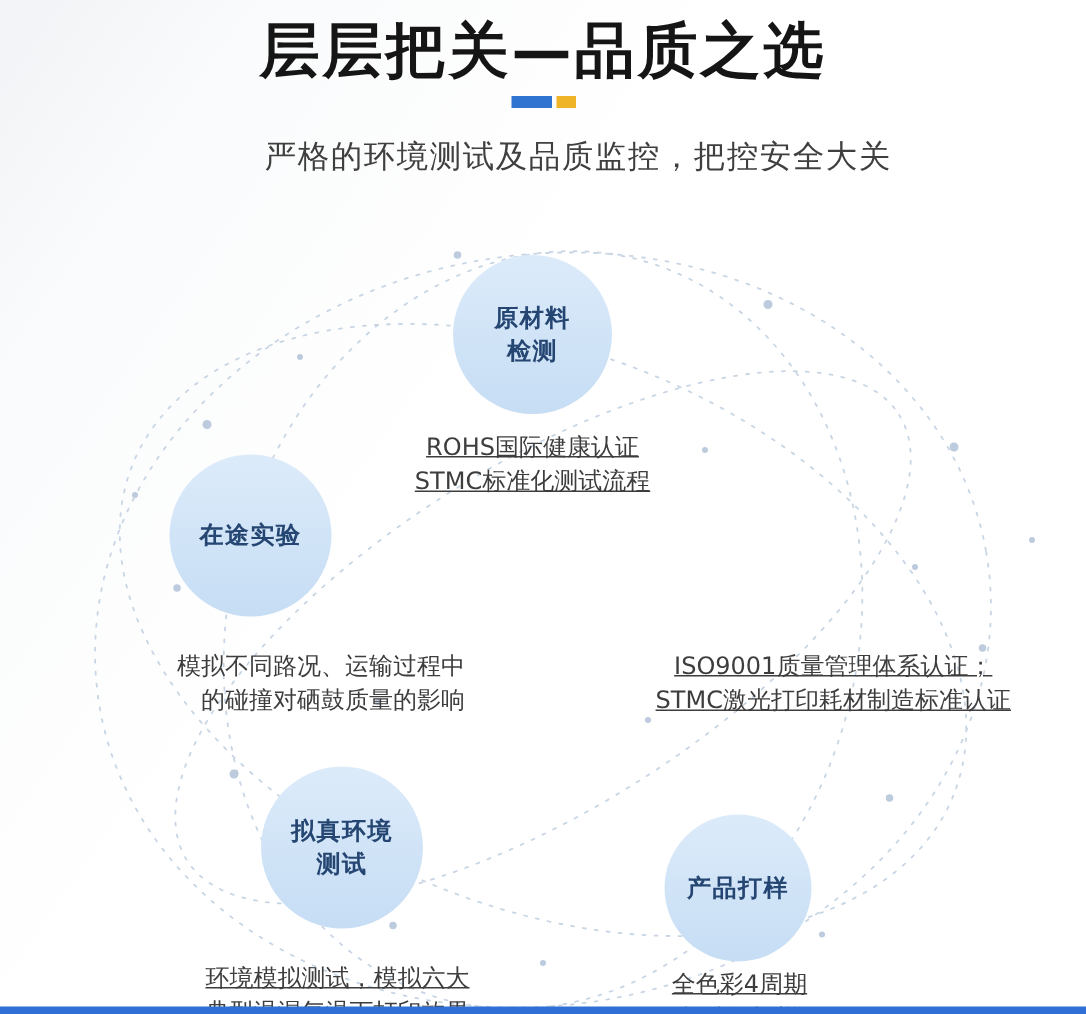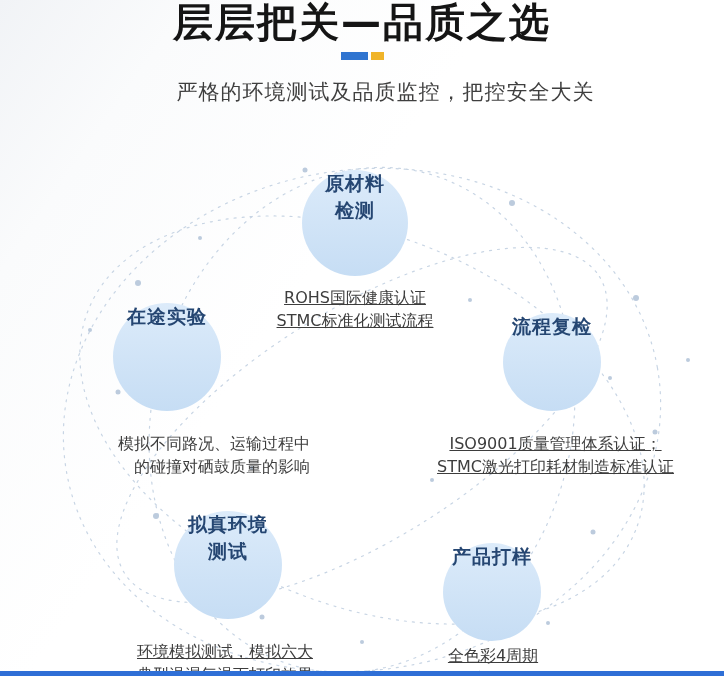--- a/index.html
+++ b/index.html
@@ -6,37 +6,37 @@
   body{font-family:"DejaVu Sans","Liberation Sans",sans-serif;}
   .stage{
     position:relative;width:724px;height:676px;margin:0 auto;overflow:hidden;
     background:linear-gradient(125deg,#f1f3f6 0%,#fafbfc 16%,#ffffff 42%);
   }
   
   .orbits{position:absolute;left:0;top:0;width:724px;height:676px;z-index:0;}
   
   .hdr{position:absolute;left:0;top:0;width:724px;text-align:center;z-index:2;}
   .title{
-    margin:0;font-size:40px;line-height:1.1;font-weight:800;
+    margin:0;padding-top:12px;font-size:40px;line-height:1.1;font-weight:800;
     color:#151515;letter-spacing:2px;
   }
   .title-bars{margin:8px auto 0;width:46px;height:8px;display:flex;gap:3px;justify-content:center;}
   .bar{display:inline-block;height:8px;}
   .bar.blue{width:27px;background:#2f74d0;}
   .bar.yellow{width:13px;background:#f0b429;}
   .subtitle{
     margin:18px 0 0;font-size:21px;color:#3f3f3f;letter-spacing:1px;font-weight:400;padding-left:47px;
   }
   
   .node{position:absolute;z-index:3;}
   .circle{
     border-radius:50%;
     background:linear-gradient(180deg,#dcebfa 0%,#c6ddf4 100%);
-    display:flex;align-items:flex-start;justify-content:center;text-align:center;
-    color:#254672;font-weight:700;font-size:19px;line-height:1.4;
+    display:flex;align-items:center;justify-content:center;text-align:center;
+    color:#254672;font-weight:700;font-size:16px;line-height:1.4;
     white-space:pre-line;letter-spacing:1px;
   }
   .desc{
     position:absolute;z-index:3;margin:0;font-size:16px;line-height:1.45;
     color:#3d3d3d;white-space:pre-line;
   }
   .desc.center{text-align:center;text-decoration:underline;}
   .desc.left{text-align:right;}
   
   .c-raw   {left:302px;top:170px;}  .c-raw   .circle{width:106px;height:106px;}
@@ -106,25 +106,20 @@
 STMC标准化测试流程</p>
 
   <div class="node c-trans">
     <div class="circle">
       <span>在途实验</span>
     </div>
   </div>
   <p class="desc left d-trans">模拟不同路况、运输过程中
 的碰撞对硒鼓质量的影响</p>
 
-  <div class="node c-proc">
-    <div class="circle">
-      <span>流程复检</span>
-    </div>
-  </div>
   <p class="desc center d-proc">ISO9001质量管理体系认证；
 STMC激光打印耗材制造标准认证</p>
 
   <div class="node c-simu">
     <div class="circle">
       <span>拟真环境
 测试</span>
     </div>
   </div>
   <p class="desc center d-simu">环境模拟测试，模拟六大

